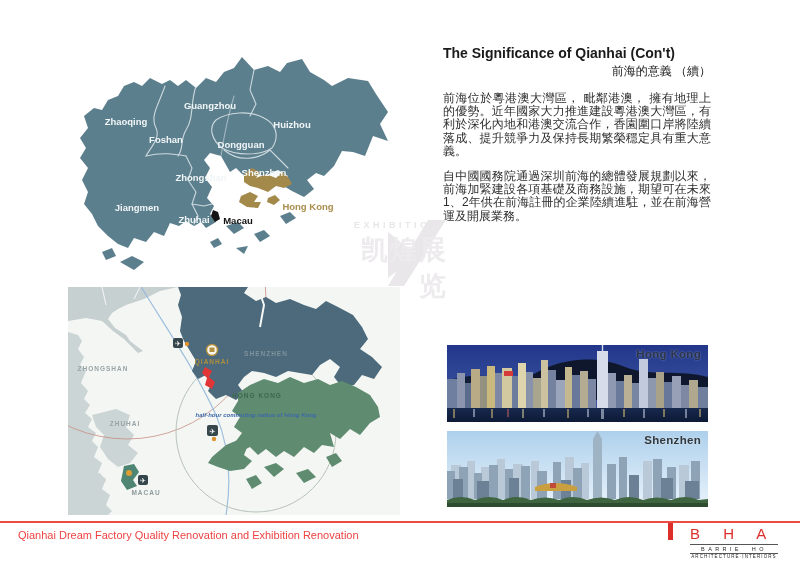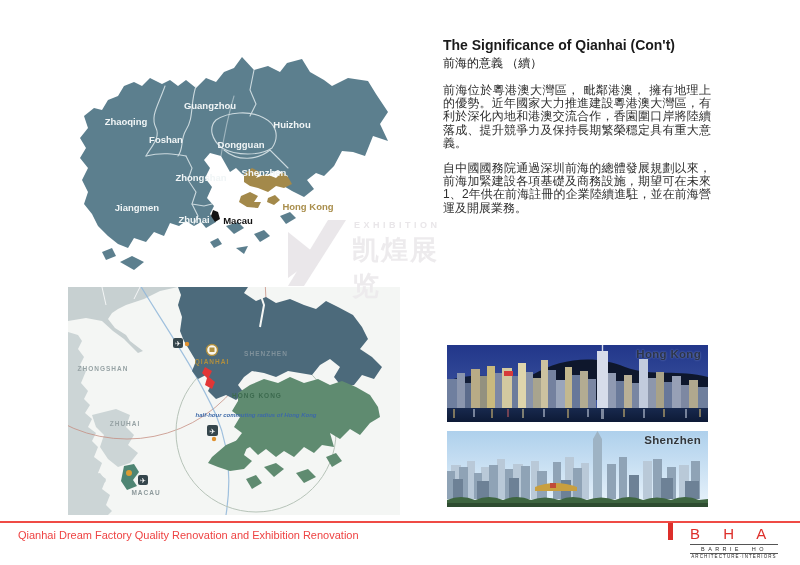--- a/index.html
+++ b/index.html
@@ -2,35 +2,35 @@
 <html><head>
 <meta charset="utf-8">
 <style>
   html,body{margin:0;padding:0;background:#ffffff;}
   #page{position:relative;width:800px;height:565px;background:#ffffff;overflow:hidden;
         font-family:"Liberation Sans",sans-serif;}
   .abs{position:absolute;}
 
   
   #article{position:absolute;left:443px;top:37px;width:268px;color:#2e2e2e;}
-  #article h1{font-size:14px;font-weight:bold;color:#1a1a1a;margin:0 0 3px 0;line-height:16px;}
-  #article h2{font-size:12px;font-weight:normal;color:#1a1a1a;margin:0 0 14px 0;line-height:14px;}
+  #article h1{font-size:14px;font-weight:bold;color:#1a1a1a;margin:8px 0 3px 0;line-height:16px;}
+  #article h2{font-size:12px;font-weight:normal;color:#1a1a1a;margin:0 0 14px 0;line-height:14px;text-align:right;}
   #article p{font-size:12px;line-height:13.2px;margin:0 0 12px 0;text-align:justify;}
 
   
   .photo{position:absolute;left:447px;width:261px;overflow:hidden;}
   #photo-hk{top:345px;height:77px;}
   #photo-sz{top:431px;height:76px;}
   .photo-label{position:absolute;top:3px;right:7px;font-size:11.5px;font-weight:600;
                letter-spacing:.3px;}
   #photo-hk .photo-label{color:#2c3448;text-shadow:0 0 2px rgba(190,205,235,.55);}
   #photo-sz .photo-label{color:#32373c;text-shadow:0 0 2px rgba(255,255,255,.5);}
 
   
-  #watermark{position:absolute;left:288px;top:216px;width:160px;height:72px;z-index:6;pointer-events:none;}
+  #watermark{position:absolute;left:288px;top:216px;width:160px;height:72px;z-index:6;pointer-events:none;text-align:right;}
   #watermark .wm-en{position:absolute;left:66px;top:4px;font-size:9px;letter-spacing:3.5px;
                     font-weight:600;color:#e9e6e9;}
   #watermark .wm-cn{position:absolute;left:64px;top:16px;font-size:27px;font-weight:bold;
                     letter-spacing:2px;color:#edebed;}
 
   
   #footer-line{position:absolute;left:0;top:521px;width:800px;height:2px;background:#ef4b45;}
   #footer-text{position:absolute;left:18px;top:529px;font-size:11px;color:#ee4343;}
   #bha{position:absolute;left:668px;top:523px;width:112px;}
   #bha .bar{position:absolute;left:0;top:0;width:5px;height:17px;background:#dd2f2a;}

